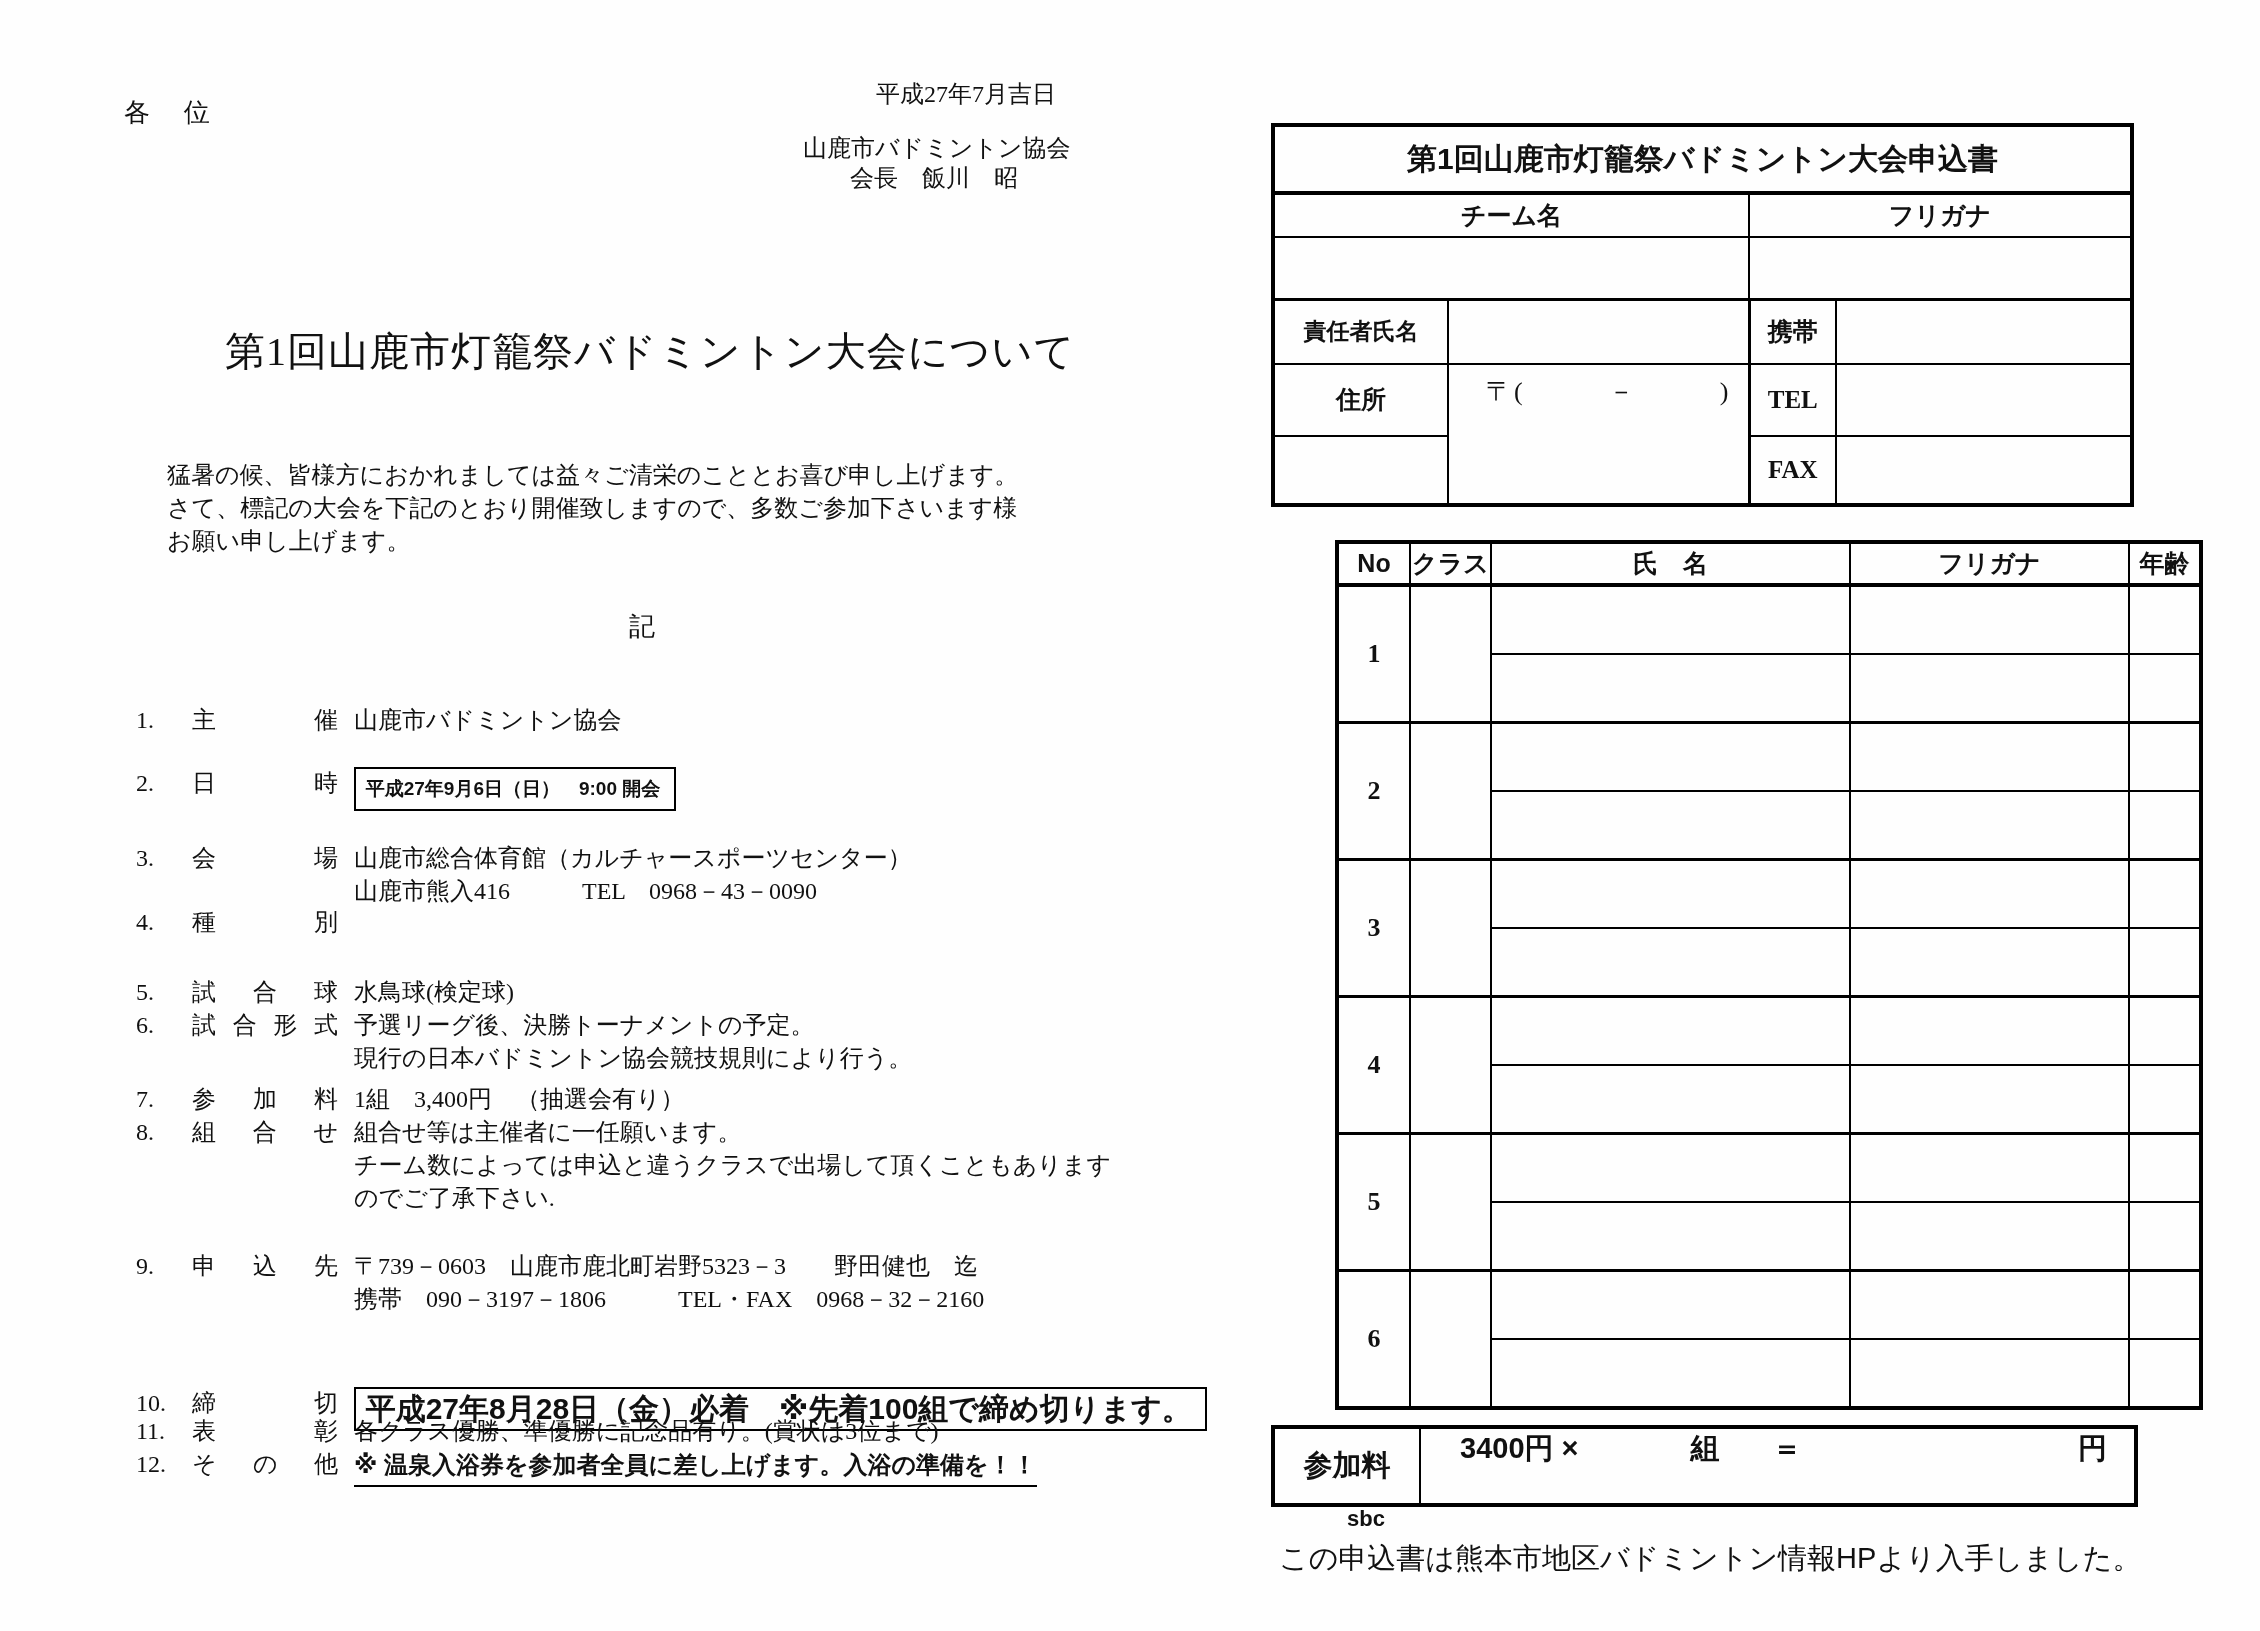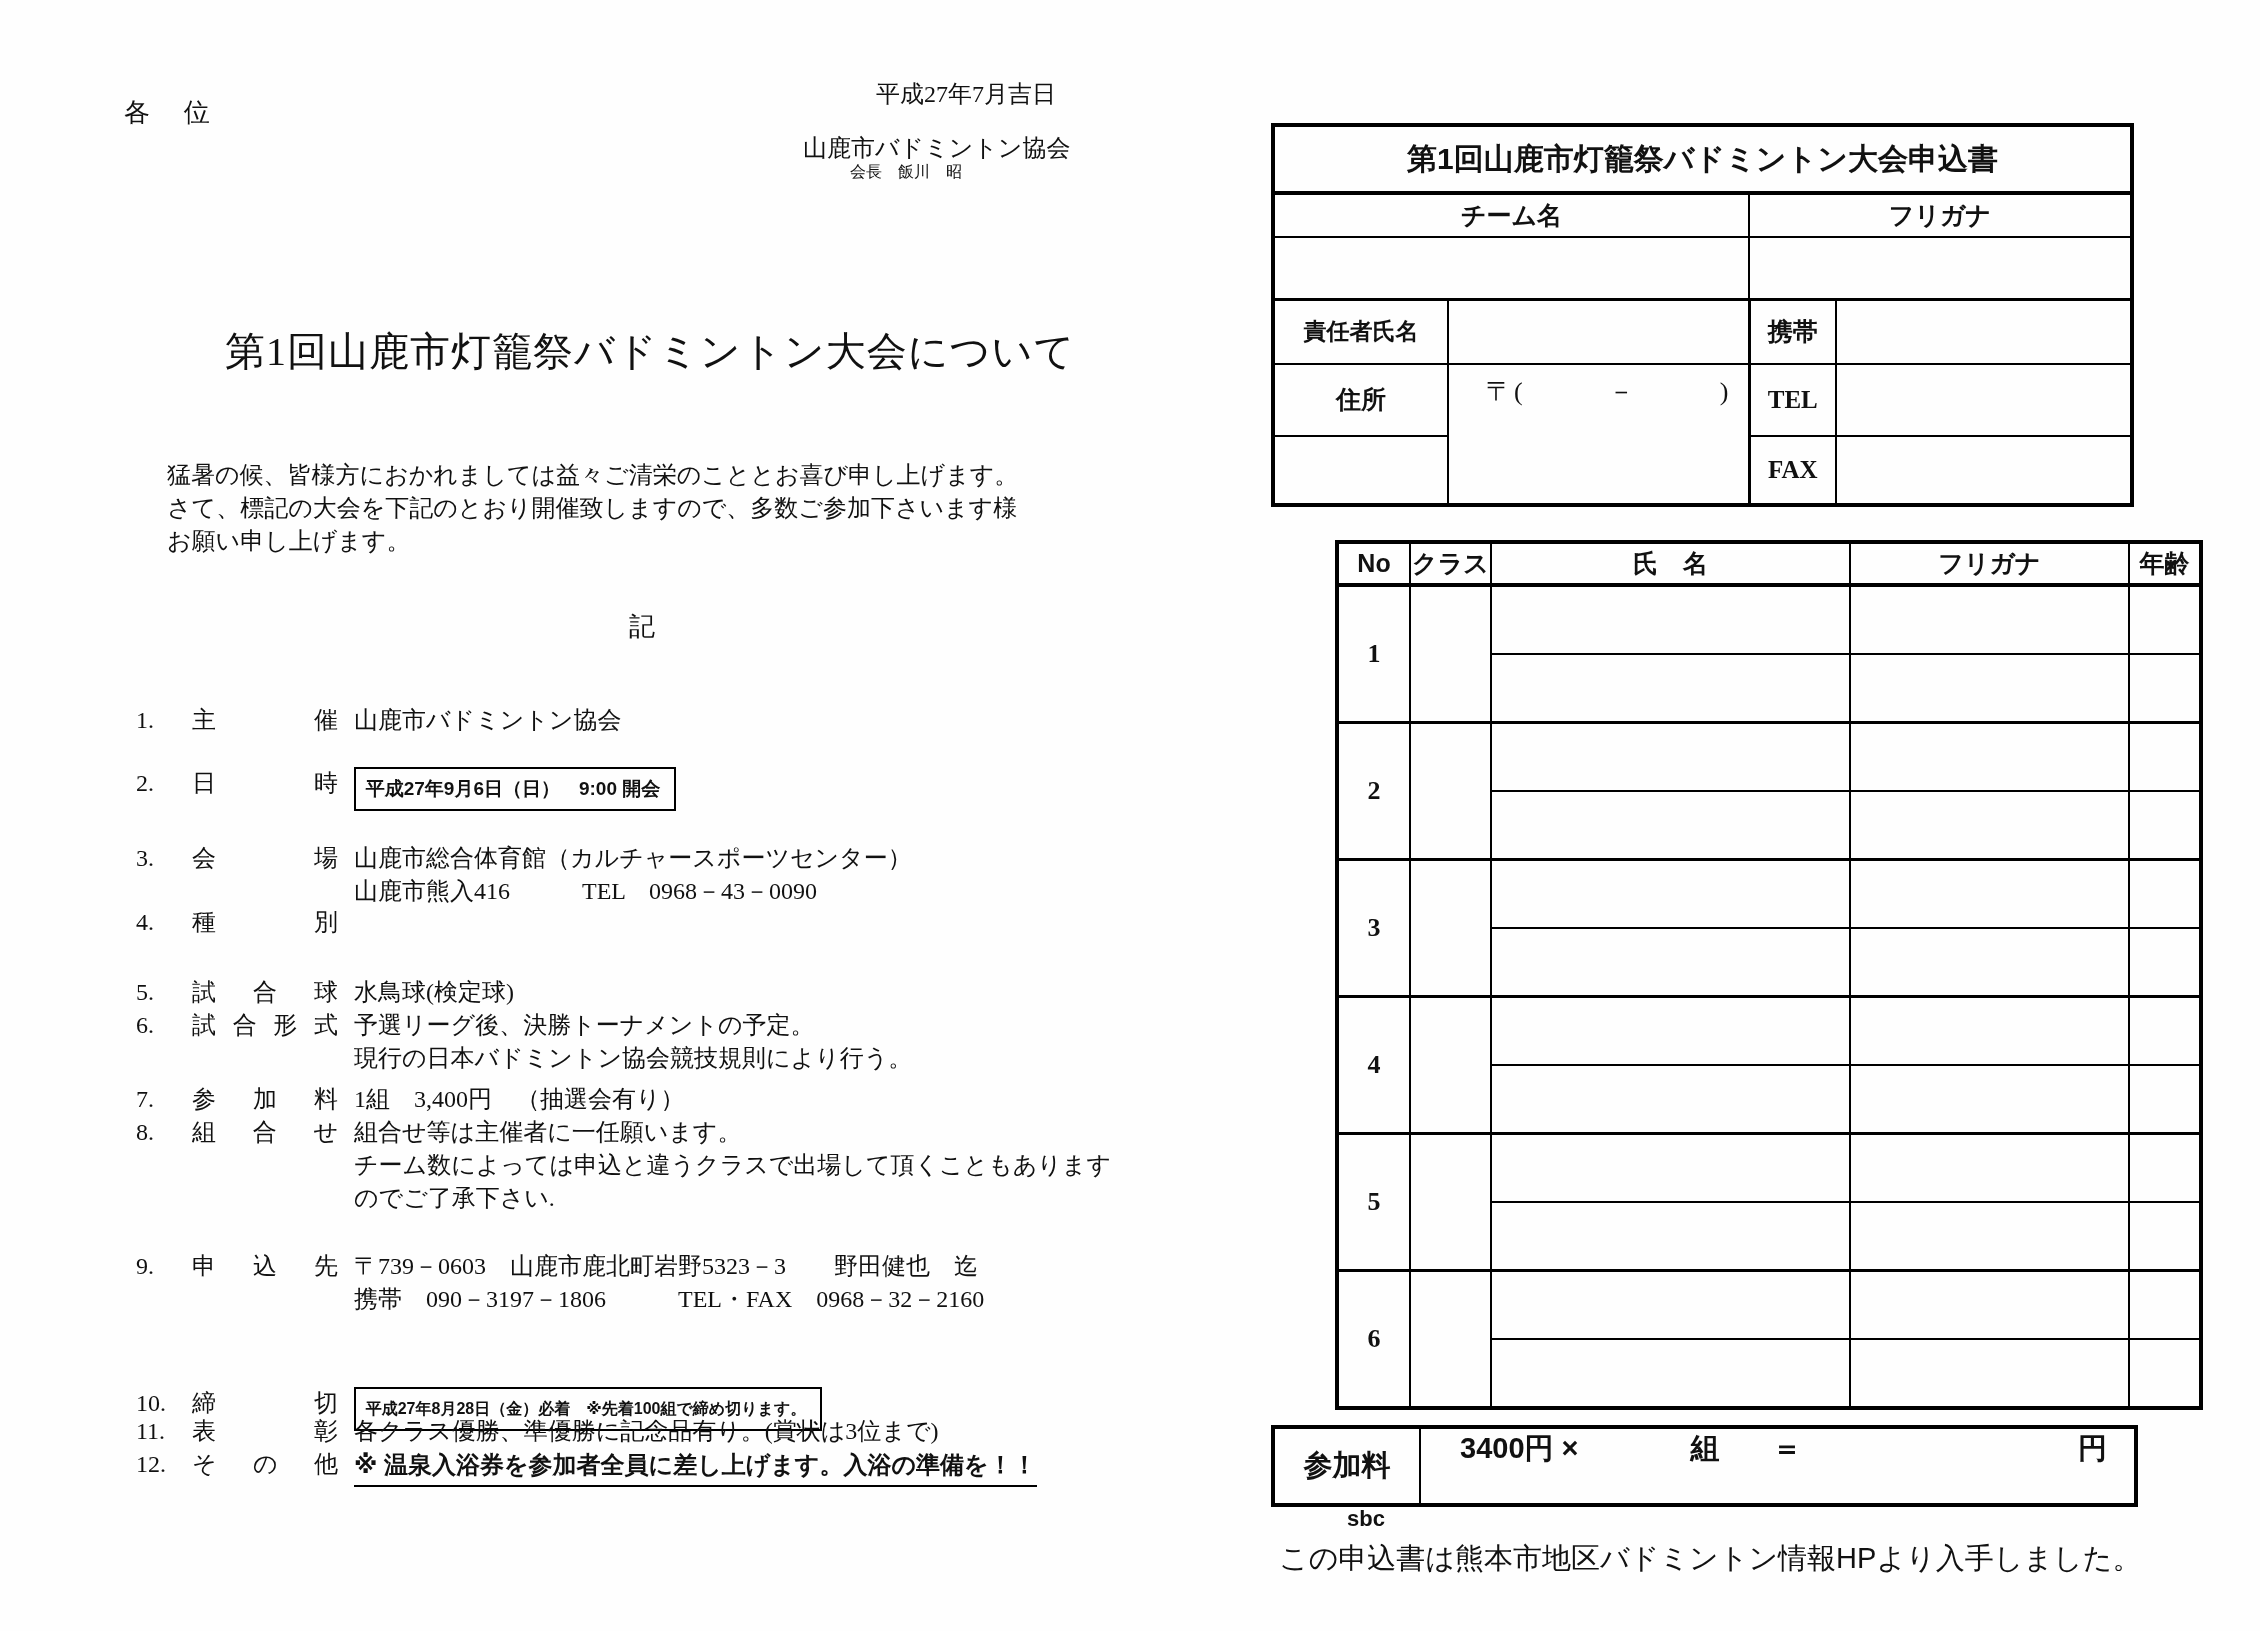--- a/index.html
+++ b/index.html
@@ -5,34 +5,34 @@
   html,body{margin:0;padding:0;background:#e8e8e8;}
   .page{
     position:relative;width:2261px;height:1631px;background:#fefefe;
     font-family:"Liberation Serif","DejaVu Serif",serif;color:#111;overflow:hidden;padding-left:24px;
   }
   .abs{position:absolute;}
   
   .recipient{left:124px;top:95px;font-size:26px;letter-spacing:13.6px;}
   .letter-date{left:876px;top:78px;font-size:24px;}
   .org-name{left:803px;top:132px;font-size:24px;}
-  .president{left:850px;top:162px;font-size:16px;}
+  .president{left:850px;top:162px;font-size:24px;}
   .letter-title{left:225px;top:324px;font-size:40px;font-weight:400;letter-spacing:1px;margin:0;}
   .greeting{left:167px;top:459px;width:922px;font-size:24px;line-height:33px;}
   .record-mark{left:629px;top:609px;font-size:26px;}
   .item{left:136px;display:flex;align-items:flex-start;font-size:24px;line-height:33px;width:1087px;}
   .item-label{width:218px;flex:0 0 218px;display:flex;}
   .item-no{width:56px;flex:0 0 56px;}
   .item-chars{display:inline-block;width:146px;text-align:justify;text-align-last:justify;}
   .item-value{flex:1;}
   .boxed{
     display:inline-block;border:2.9px solid #000;padding:2.9px 13.6px 3.9px 9.7px;
     font-family:"Liberation Sans","DejaVu Sans",sans-serif;font-weight:bold;font-size:19px;
   }
-  .boxed.small{font-size:16px;}
+  .boxed.small{font-size:30px;}
   .em-note{
     display:inline-block;font-family:"Liberation Sans","DejaVu Sans",sans-serif;
     font-weight:bold;border-bottom:2.9px solid #000;padding-bottom:3.9px;font-size:24px;
   }
   
   table{border-collapse:collapse;table-layout:fixed;}
   .contact{left:1271px;top:123px;}
   .contact table{width:859px;border:4.9px solid #000;}
   .contact td{border:2.9px solid #000;overflow:hidden;}
   .form-title-cell{

